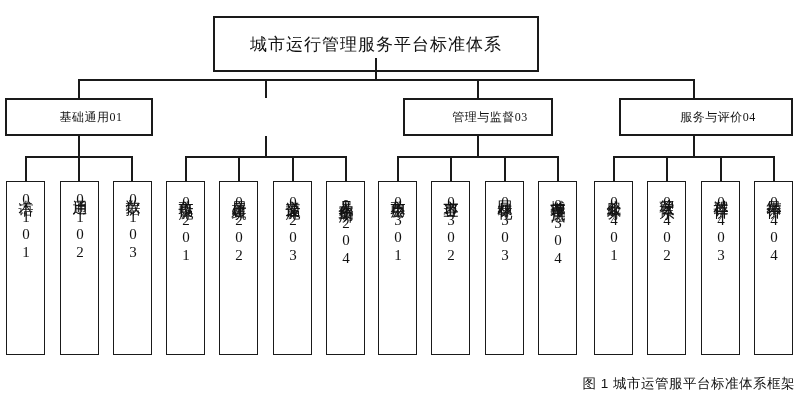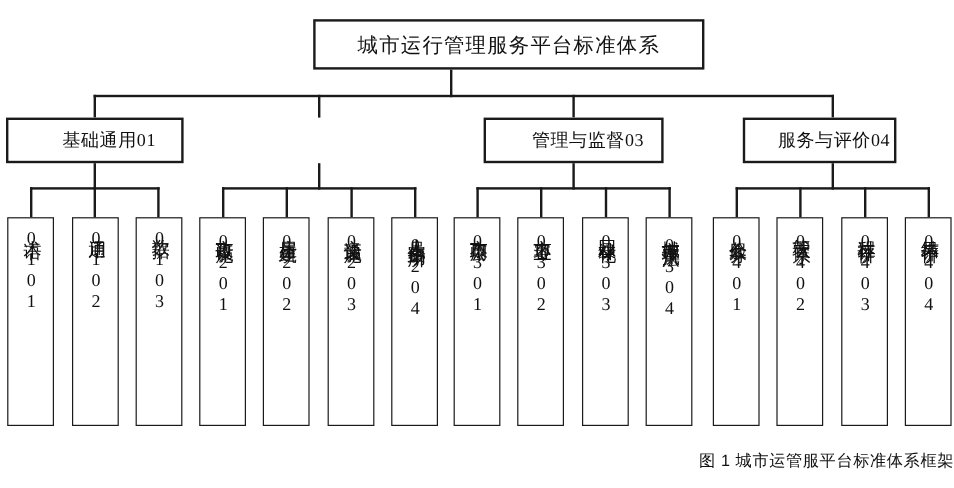--- a/index.html
+++ b/index.html
@@ -20,21 +20,21 @@
     display:flex;
     align-items:center;
     justify-content:center;
     color:#111111;
   }
   .box.lvl1{
     font-size:17px;
     letter-spacing:1px;
   }
   .box.lvl2{
-    font-size:15px;
+    font-size:12px;
     letter-spacing:0.5px;
     padding-left:24px;
   }
   
   .box.leaf{
     border-width:1.6px;
     font-size:15px;
     padding:6px 0;
     align-items:flex-start;
   }
@@ -62,40 +62,40 @@
     color:#111111;
     font-family:"Liberation Sans","DejaVu Sans",sans-serif;
     letter-spacing:0.5px;
   }
 </style>
 </head>
 <body>
 
 <div id="stage">
 
-  <div class="box lvl1" style="left:213px;top:16px;width:326px;height:42px;margin-left:48px;">
+  <div class="box lvl1" style="left:213px;top:16px;width:326px;height:56px;">
     <span>城市运行管理服务平台标准体系</span>
   </div>
 
   <div class="ln vln" style="left:375px;top:58px;width:2px;height:23px;"></div>
 
   <div class="ln hln" style="left:78px;top:79px;width:617px;height:2px;"></div>
 
   <div class="ln vln" style="left:78px;top:79px;width:2px;height:19px;"></div>
   <div class="ln vln" style="left:265px;top:79px;width:2px;height:19px;"></div>
   <div class="ln vln" style="left:477px;top:79px;width:2px;height:19px;"></div>
   <div class="ln vln" style="left:693px;top:79px;width:2px;height:19px;"></div>
 
   <div class="box lvl2" style="left:5px;top:98px;width:148px;height:38px;">
     <span>基础通用01</span>
   </div>
   <div class="box lvl2" style="left:403px;top:98px;width:150px;height:38px;">
     <span>管理与监督03</span>
   </div>
-  <div class="box lvl2" style="left:619px;top:98px;width:128px;height:38px;">
+  <div class="box lvl2" style="left:619px;top:98px;width:174px;height:38px;">
     <span>服务与评价04</span>
   </div>
 
   <div class="ln vln" style="left:78px;top:136px;width:2px;height:22px;"></div>
   <div class="ln hln" style="left:25px;top:156px;width:108px;height:2px;"></div>
   <div class="ln vln" style="left:25px;top:156px;width:2px;height:27px;"></div>
   <div class="ln vln" style="left:78px;top:156px;width:2px;height:27px;"></div>
   <div class="ln vln" style="left:131px;top:156px;width:2px;height:27px;"></div>
 
   <div class="ln vln" style="left:265px;top:136px;width:2px;height:22px;"></div>

